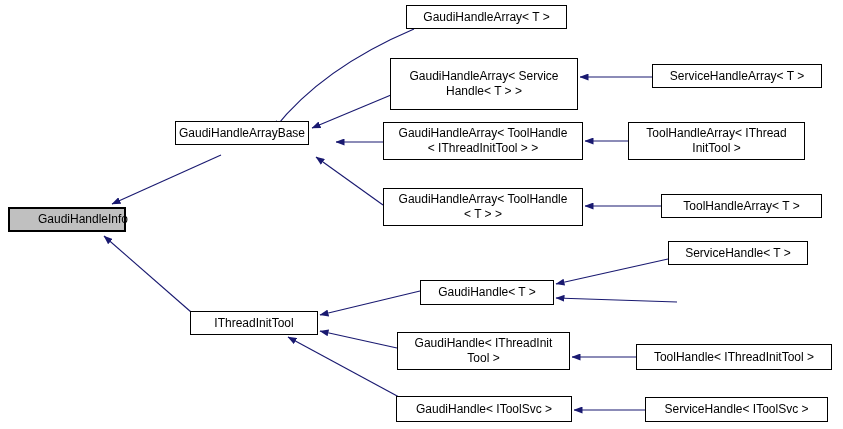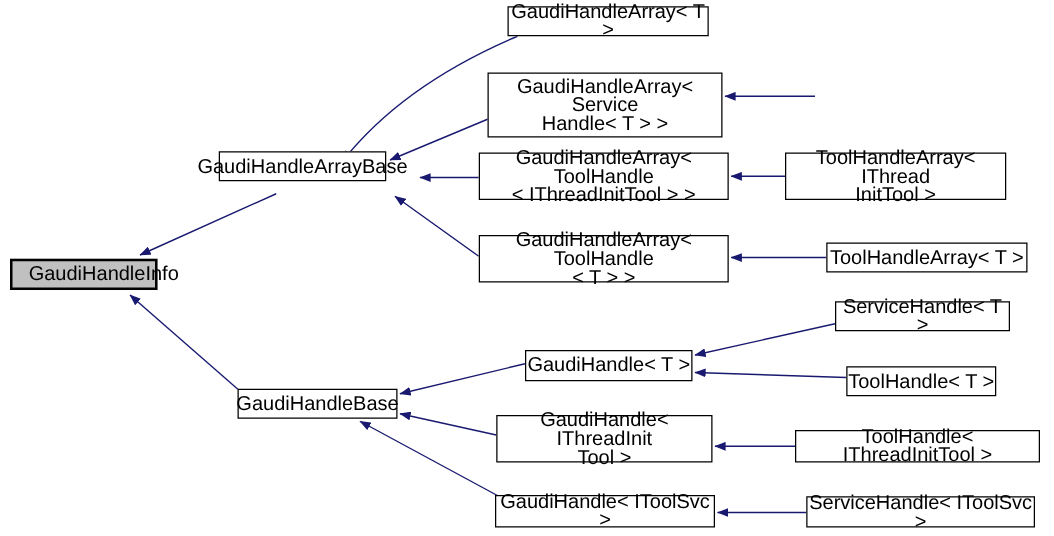--- a/index.html
+++ b/index.html
@@ -38,21 +38,21 @@
     text-align: center;
     cursor: pointer;
   }
   .node.root {
     background: var(--root-fill, #c0c0c0);
     border-width: 2px;
     cursor: default;
     padding-left: 32px;
   }
   .node .lbl {
-    font-size: 16px;
+    font-size: 12px;
     line-height: 15px;
     color: var(--text-color, #000000);
     white-space: pre-line;
   }
 </style>
 </head>
 <body>
 
 <div id="canvas">
 
@@ -100,45 +100,45 @@
   <div class="node" style="left:383px;top:122px;width:200px;height:38px">
     <span class="lbl">GaudiHandleArray&lt; ToolHandle
 &lt; IThreadInitTool &gt; &gt;</span>
   </div>
 
   <div class="node" style="left:383px;top:188px;width:200px;height:38px">
     <span class="lbl">GaudiHandleArray&lt; ToolHandle
 &lt; T &gt; &gt;</span>
   </div>
 
+  <div class="node" style="left:652px;top:64px;width:170px;height:24px">
+    <span class="lbl">ServiceHandleArray&lt; T &gt;</span>
+  </div>
 
   <div class="node" style="left:628px;top:122px;width:177px;height:38px">
     <span class="lbl">ToolHandleArray&lt; IThread
 InitTool &gt;</span>
   </div>
 
   <div class="node" style="left:661px;top:194px;width:161px;height:24px">
     <span class="lbl">ToolHandleArray&lt; T &gt;</span>
   </div>
 
   <div class="node" style="left:190px;top:311px;width:128px;height:24px">
-    <span class="lbl">GaudiHandleBase</span>
+    <span class="lbl">IThreadInitTool</span>
   </div>
 
   <div class="node" style="left:420px;top:280px;width:134px;height:25px">
     <span class="lbl">GaudiHandle&lt; T &gt;</span>
   </div>
 
   <div class="node" style="left:668px;top:241px;width:140px;height:24px">
     <span class="lbl">ServiceHandle&lt; T &gt;</span>
   </div>
 
-  <div class="node" style="left:677px;top:293px;width:120px;height:24px">
-    <span class="lbl">ToolHandle&lt; T &gt;</span>
-  </div>
 
   <div class="node" style="left:636px;top:344px;width:196px;height:26px">
     <span class="lbl">ToolHandle&lt; IThreadInitTool &gt;</span>
   </div>
 
   <div class="node" style="left:397px;top:332px;width:173px;height:38px">
     <span class="lbl">GaudiHandle&lt; IThreadInit
 Tool &gt;</span>
   </div>
 

